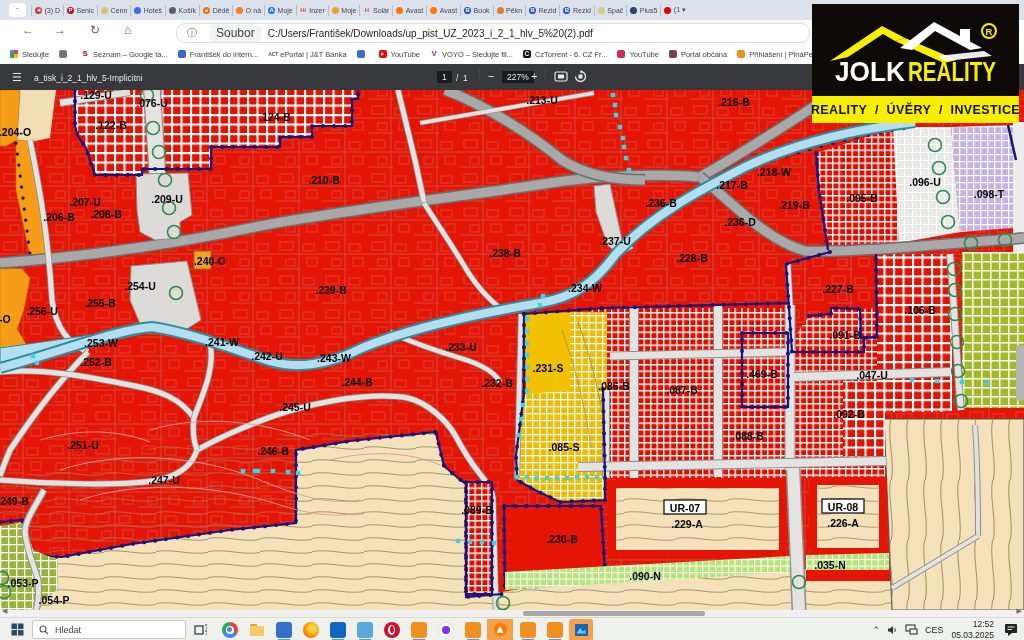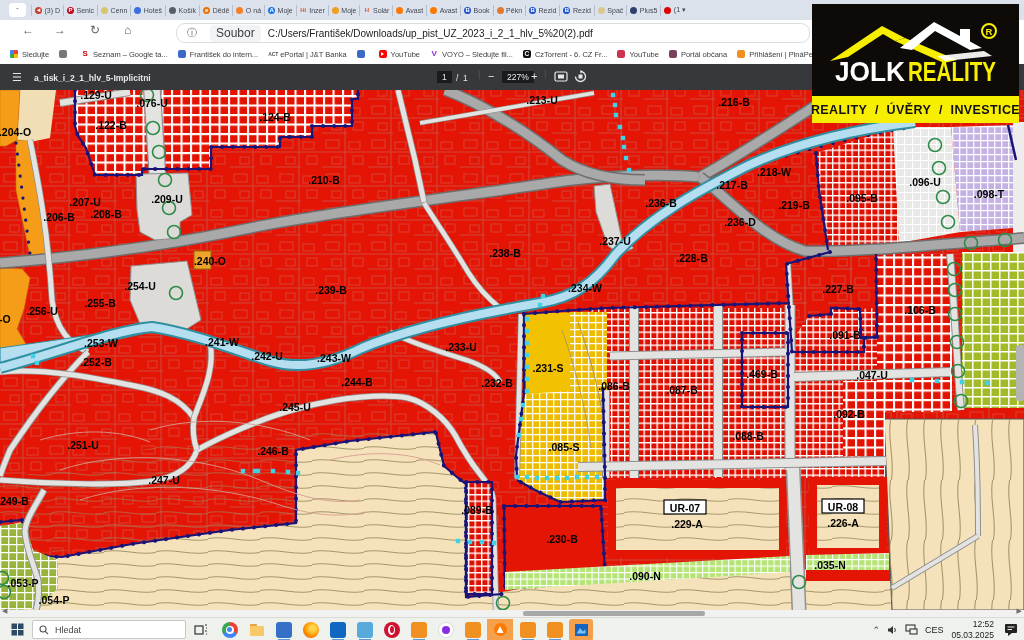--- a/index.html
+++ b/index.html
@@ -187,21 +187,21 @@
       <span>Google Earth</span>
     </div>
     <div class="bk">
       <span class="bi" style="background:#8040c0;"></span>
       <span>Ulož.to</span>
     </div>
   </div>
 
   <div class="abs" id="pdfbar">
     <span style="position:absolute;left:12px;top:7px;font-size:11px;">☰</span>
-    <span style="position:absolute;left:34px;top:9px;font-size:8.5px;font-weight:bold;">a_tisk_i_2_1_hlv_5-Implicitni</span>
+    <span style="position:absolute;left:34px;top:9px;font-size:8.5px;font-weight:normal;">a_tisk_i_2_1_hlv_5-Implicitni</span>
     <span style="position:absolute;left:437px;top:7px;background:#191b1c;padding:1px 5px;font-size:8.5px;">1</span>
     <span style="position:absolute;left:456px;top:9px;font-size:8.5px;">/&nbsp; 1</span>
     <span style="position:absolute;left:478px;top:5px;color:#55585c;">|</span>
     <span style="position:absolute;left:488px;top:6px;font-size:11px;">−</span>
     <span style="position:absolute;left:502px;top:7px;background:#191b1c;padding:1px 5px;font-size:8.5px;">227%</span>
     <span style="position:absolute;left:531px;top:6px;font-size:11px;">+</span>
     <span style="position:absolute;left:544px;top:5px;color:#55585c;">|</span>
     <svg style="position:absolute;left:554px;top:6px;" width="14" height="13" viewBox="0 0 14 13">
       <rect x="1" y="2" width="12" height="9" rx="1.5" fill="none" stroke="#e8e8e8" stroke-width="1.2"></rect>
       <rect x="4" y="4.5" width="6" height="4" fill="#e8e8e8"></rect>

